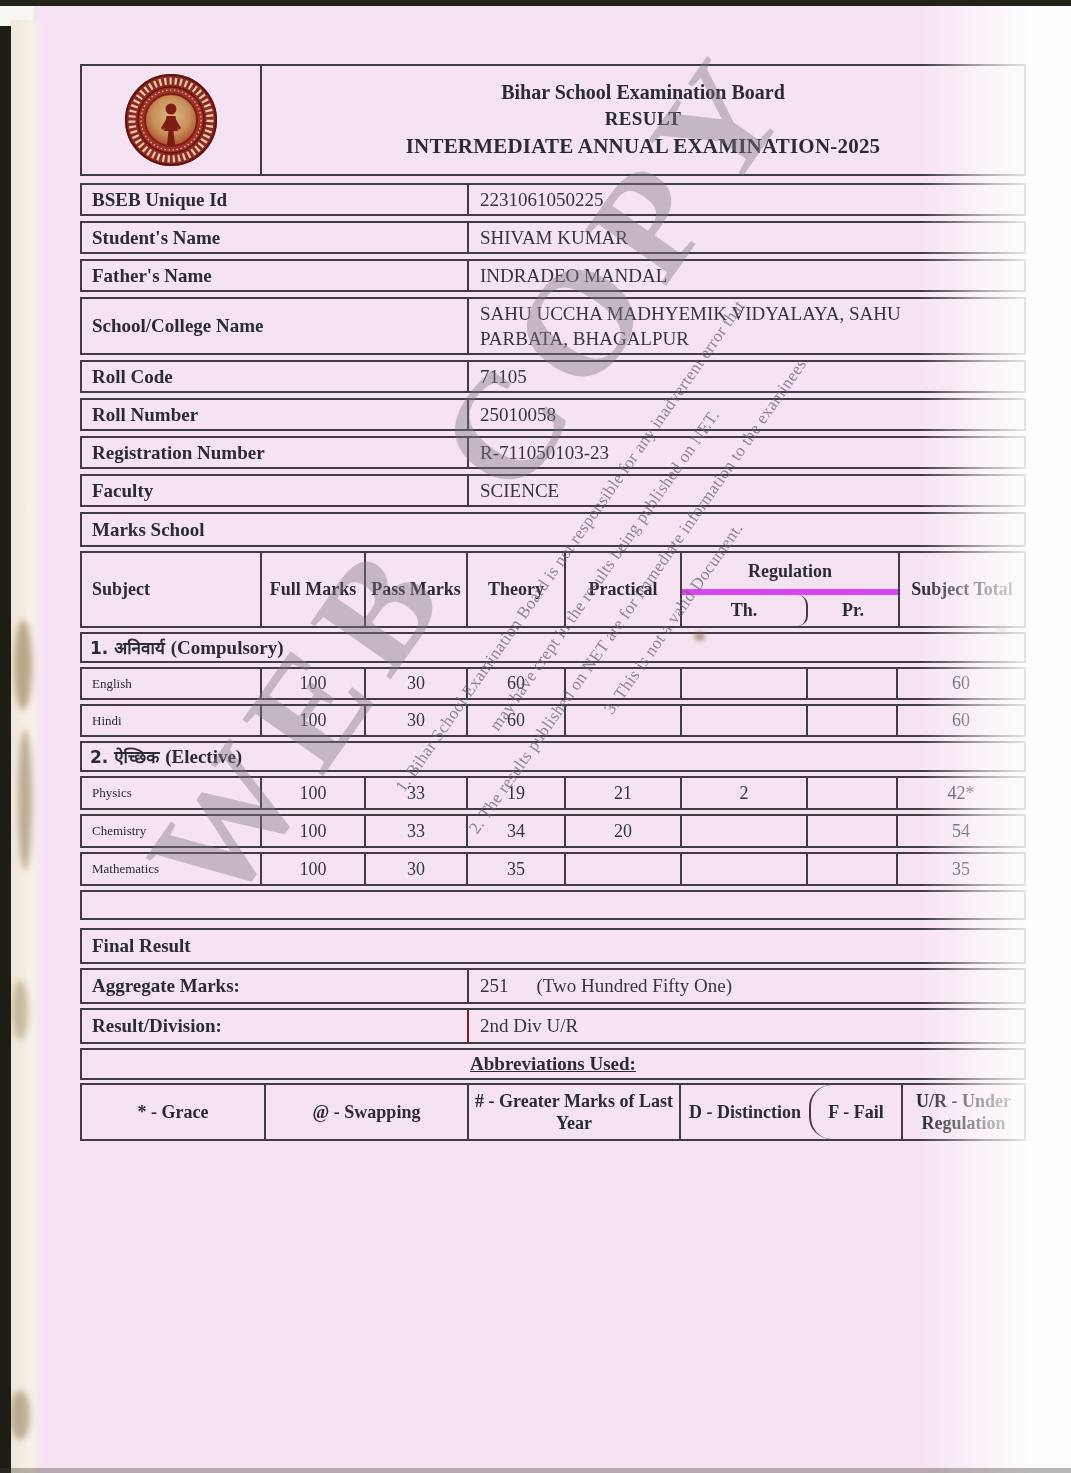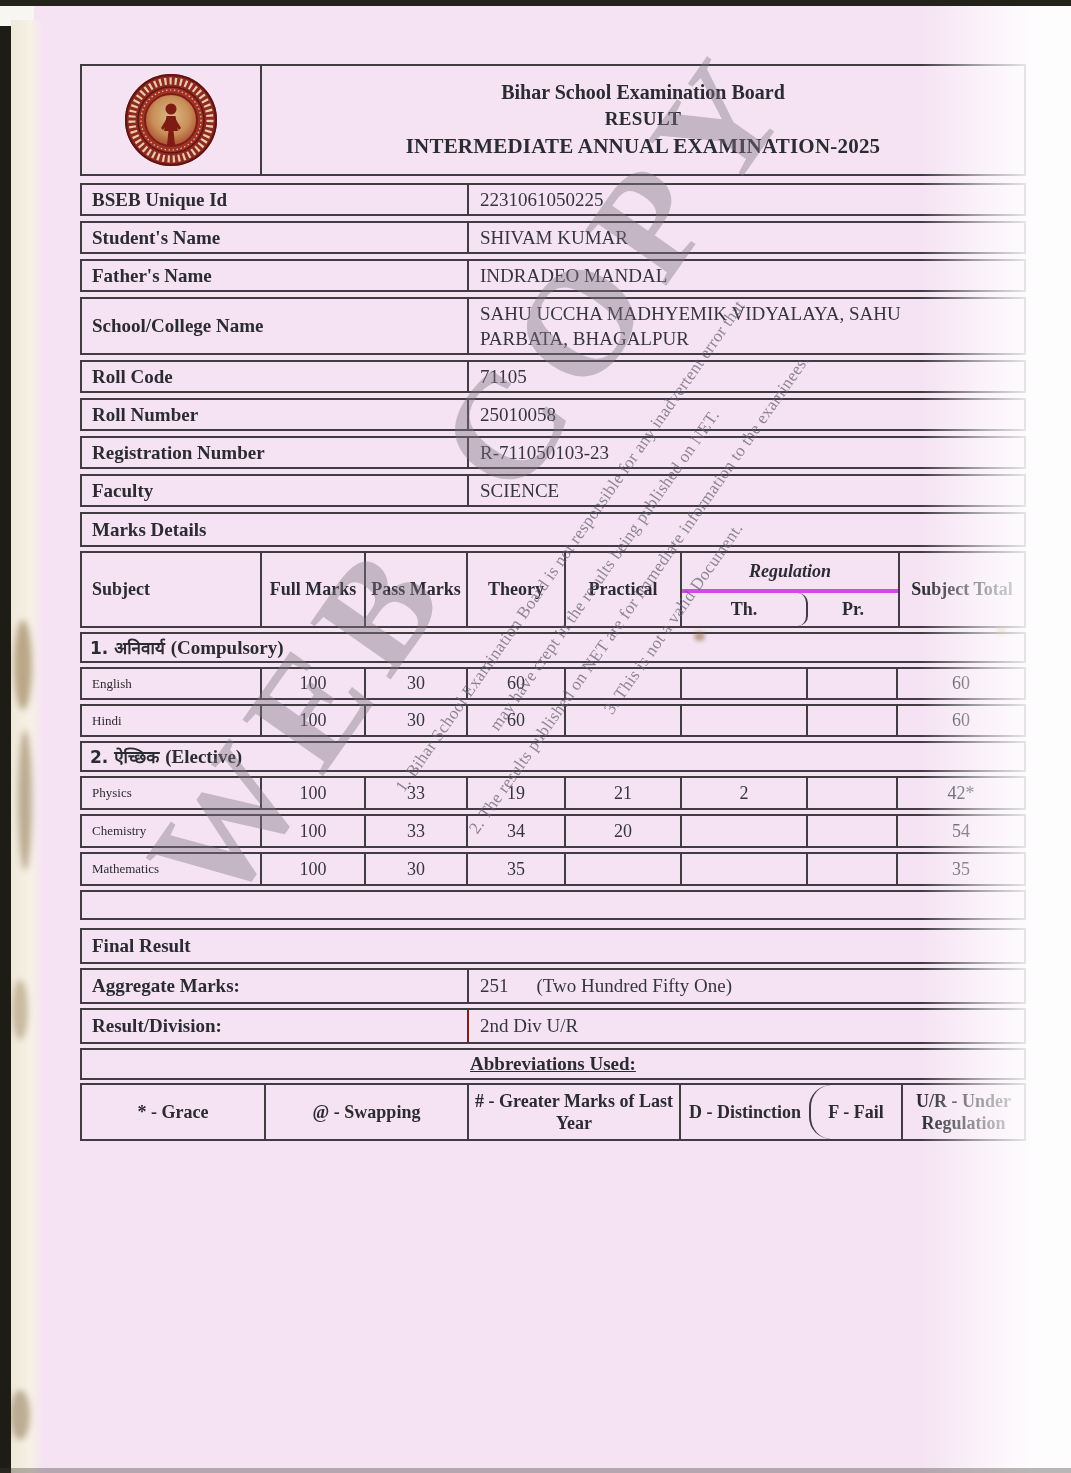--- a/index.html
+++ b/index.html
@@ -64,21 +64,21 @@
 
   .full-row{height:35px;align-items:center;padding-left:10px;font-weight:bold;font-size:19px;box-sizing:border-box;}
 
   
   .marks-header{height:77px;font-weight:bold;font-size:18px;text-align:center;}
   .mh-cell{display:flex;align-items:center;justify-content:center;box-sizing:border-box;border-left:2px solid #403c42;line-height:1.2;}
   .mh-cell.first{border-left:none;justify-content:flex-start;text-align:left;padding-left:10px;}
   .c-subject{width:178px;} .c-full{width:104px;} .c-pass{width:102px;}
   .c-theory{width:98px;} .c-practical{width:116px;}
   .c-reg{width:218px;display:flex;flex-direction:column;border-left:2px solid #403c42;box-sizing:border-box;}
-  .reg-top{height:36px;display:flex;align-items:center;justify-content:center;border-bottom:4px solid #d946ef;font-style:italic;}
+  .reg-top{height:36px;display:flex;align-items:center;justify-content:center;border-bottom:6px solid #d946ef;}
   .reg-bottom{flex:1;display:flex;}
   .reg-th{width:126px;display:flex;align-items:center;justify-content:center;border-right:2px solid #403c42;box-sizing:border-box;border-radius:10px;}
   .reg-pr{flex:1;display:flex;align-items:center;justify-content:center;}
   .c-total{flex:1;}
 
   .section-row{height:31px;align-items:center;padding-left:8px;font-weight:bold;font-size:19px;box-sizing:border-box;
     font-family:"DejaVu Sans","Liberation Serif",serif;font-size:17px;}
   .section-row .latin{font-family:"Liberation Serif",serif;font-size:19px;}
 
   .marks-row{height:33px;font-size:18px;}
@@ -175,21 +175,21 @@
     </div>
     <div class="box detail-row gap5">
       <div class="d-label">Registration Number</div>
       <div class="d-value" style="border-left:2px solid #403c42;">R-711050103-23</div>
     </div>
     <div class="box detail-row gap5">
       <div class="d-label">Faculty</div>
       <div class="d-value" style="border-left:2px solid #403c42;">SCIENCE</div>
     </div>
 
-    <div class="box full-row gap4">Marks Details</div>
+    <div class="box full-row gap4">Marks School</div>
 
     <div class="box marks-header gap4">
       <div class="mh-cell first c-subject">Subject</div>
       <div class="mh-cell c-full">Full Marks</div>
       <div class="mh-cell c-pass">Pass Marks</div>
       <div class="mh-cell c-theory">Theory</div>
       <div class="mh-cell c-practical">Practical</div>
       <div class="c-reg">
         <div class="reg-top">Regulation</div>
         <div class="reg-bottom">

